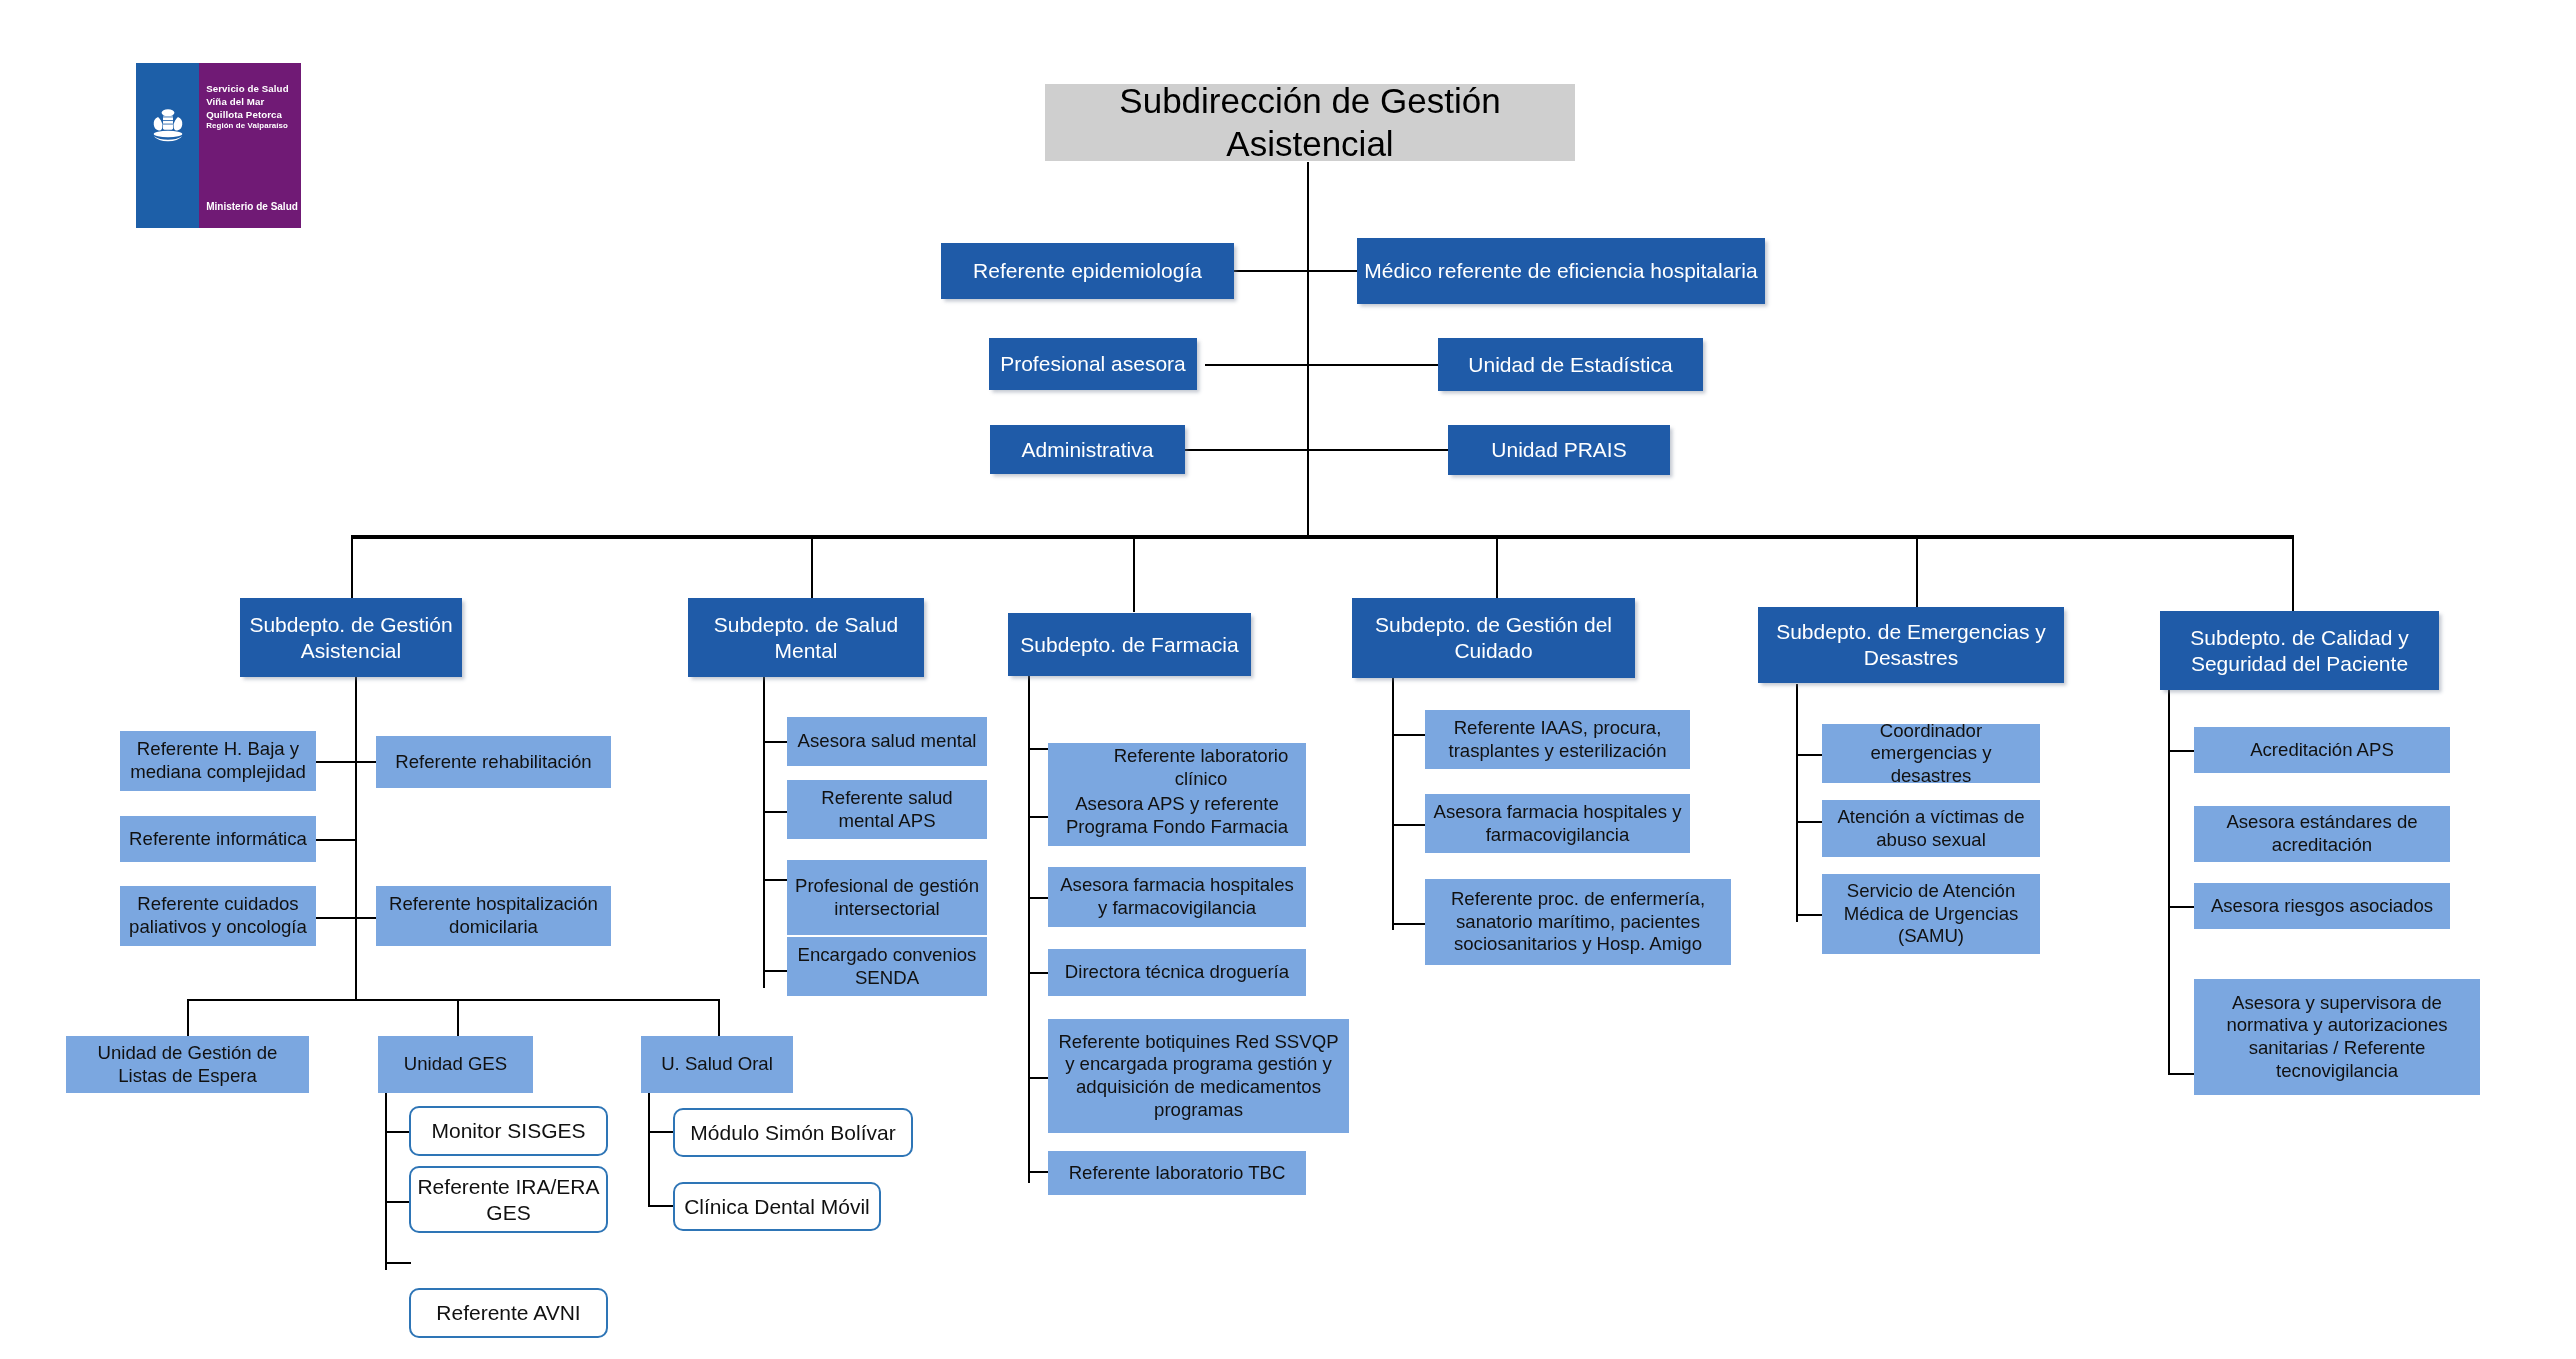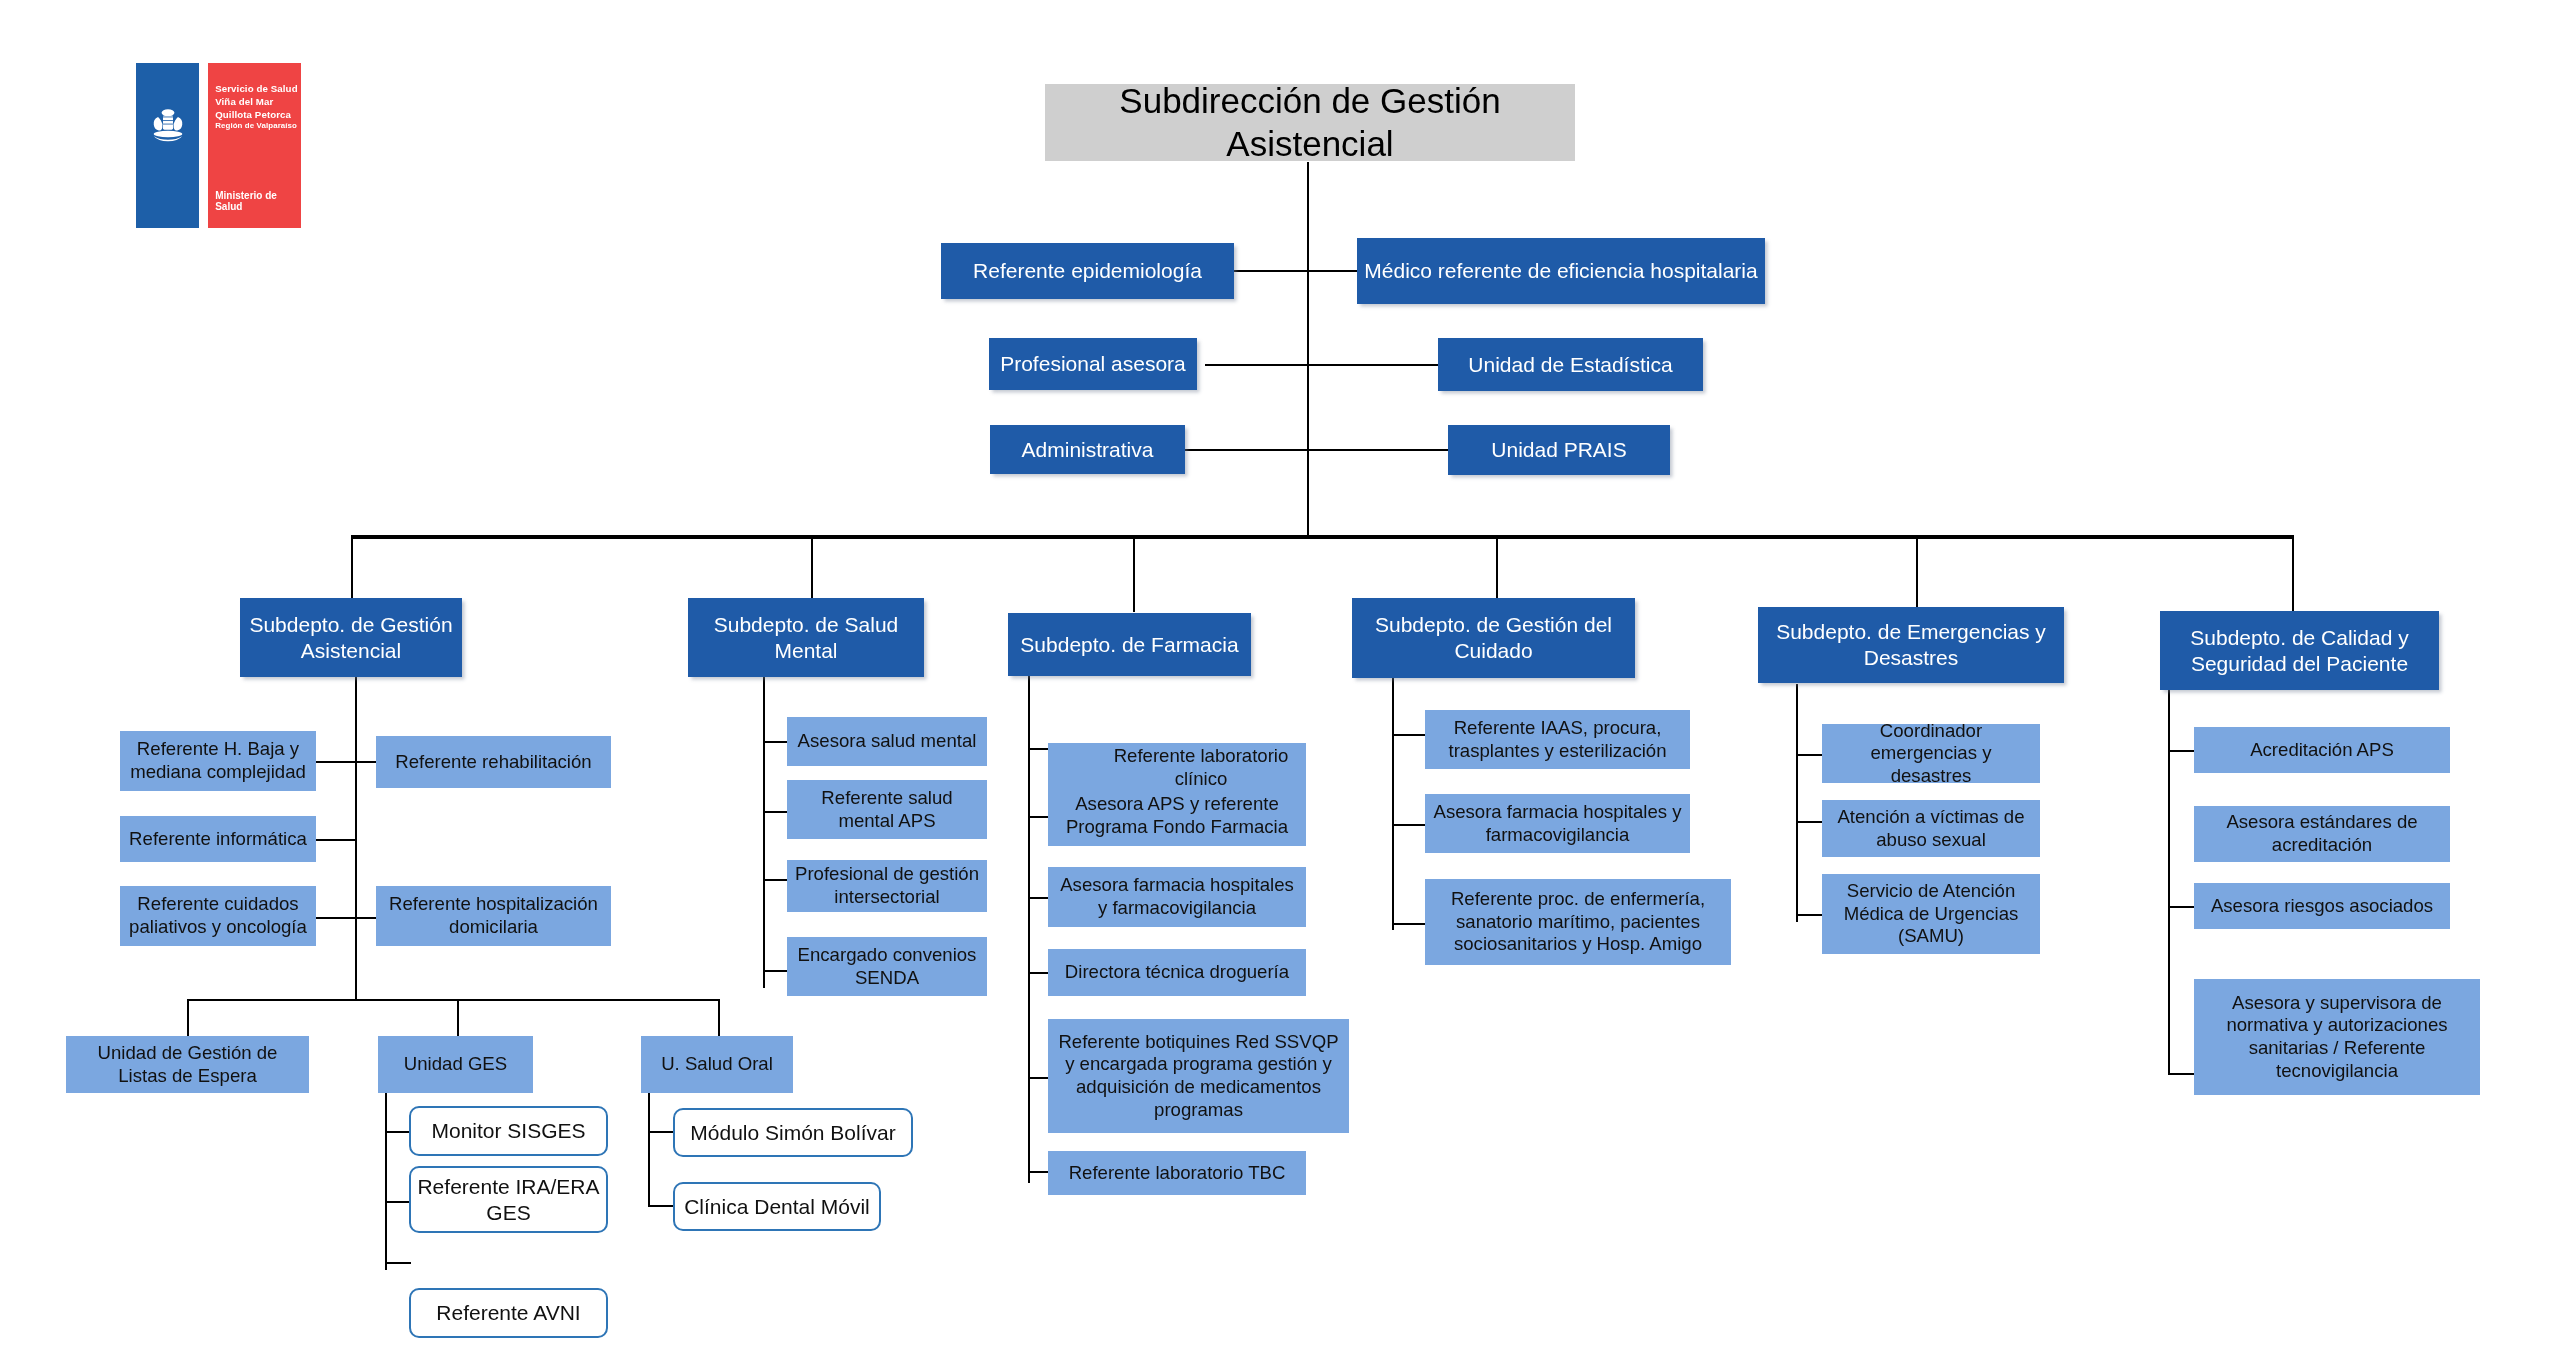--- a/index.html
+++ b/index.html
@@ -24,21 +24,21 @@
   .b-dept{background:#1F5BA8;color:#ffffff;font-size:21px;
           box-shadow:2.9px 2.9px 3.6px rgba(120,130,150,.45);}
   .b-light{background:#7BA7E0;color:#111111;font-size:18.6px;}
   .b-out{background:#ffffff;color:#111111;font-size:21px;
          border:2.1px solid #2E75B6;border-radius:10px;}
 
   
   #logo{position:absolute;left:136px;top:63px;width:165px;height:165px;
         display:flex;z-index:6;}
   #logo .lblue{width:63px;height:100%;background:#1D5FA8;position:relative;}
-  #logo .lred{flex:1;height:100%;background:#ef4444;position:relative;margin-left:9px;}
+  #logo .lred{flex:1;height:100%;background:#701a75;position:relative;}
   #logo .crest{position:absolute;left:50%;top:44px;transform:translateX(-50%);
         width:40px;height:37px;}
   #logo .ltxt{position:absolute;left:7.2px;top:20px;color:#ffffff;
         font-size:9.7px;font-weight:bold;line-height:1.32;letter-spacing:0.1px;}
   #logo .ltxt .sm{font-size:7.9px;}
   #logo .lmin{position:absolute;left:7.2px;bottom:15.7px;color:#ffffff;
         font-size:10px;font-weight:bold;}
 </style>
 </head>
 <body>
@@ -204,21 +204,21 @@
   <div class="ln h" style="left:763px;top:811px;width:26px;"></div>
   <div class="ln h" style="left:763px;top:879px;width:26px;"></div>
   <div class="ln h" style="left:763px;top:970px;width:26px;"></div>
 
   <div class="box b-light" style="left:787px;top:717px;width:200px;height:49px;">
     <span>Asesora salud mental</span>
   </div>
   <div class="box b-light" style="left:787px;top:780px;width:200px;height:59px;">
     <span>Referente salud mental APS</span>
   </div>
-  <div class="box b-light" style="left:787px;top:860px;width:200px;height:52px;">
+  <div class="box b-light" style="left:787px;top:860px;width:200px;height:75px;">
     <span>Profesional de gestión intersectorial</span>
   </div>
   <div class="box b-light" style="left:787px;top:937px;width:200px;height:59px;">
     <span>Encargado convenios SENDA</span>
   </div>
 
   <div class="ln v" style="left:1028px;top:675px;height:508px;"></div>
   <div class="ln h" style="left:1028px;top:748px;width:21.5px;"></div>
   <div class="ln h" style="left:1028px;top:816px;width:21.5px;"></div>
   <div class="ln h" style="left:1028px;top:897px;width:21.5px;"></div>

